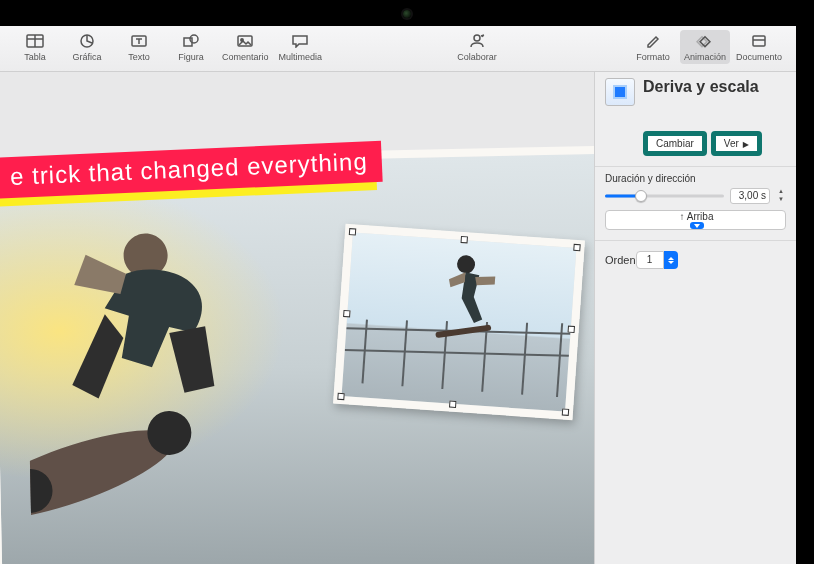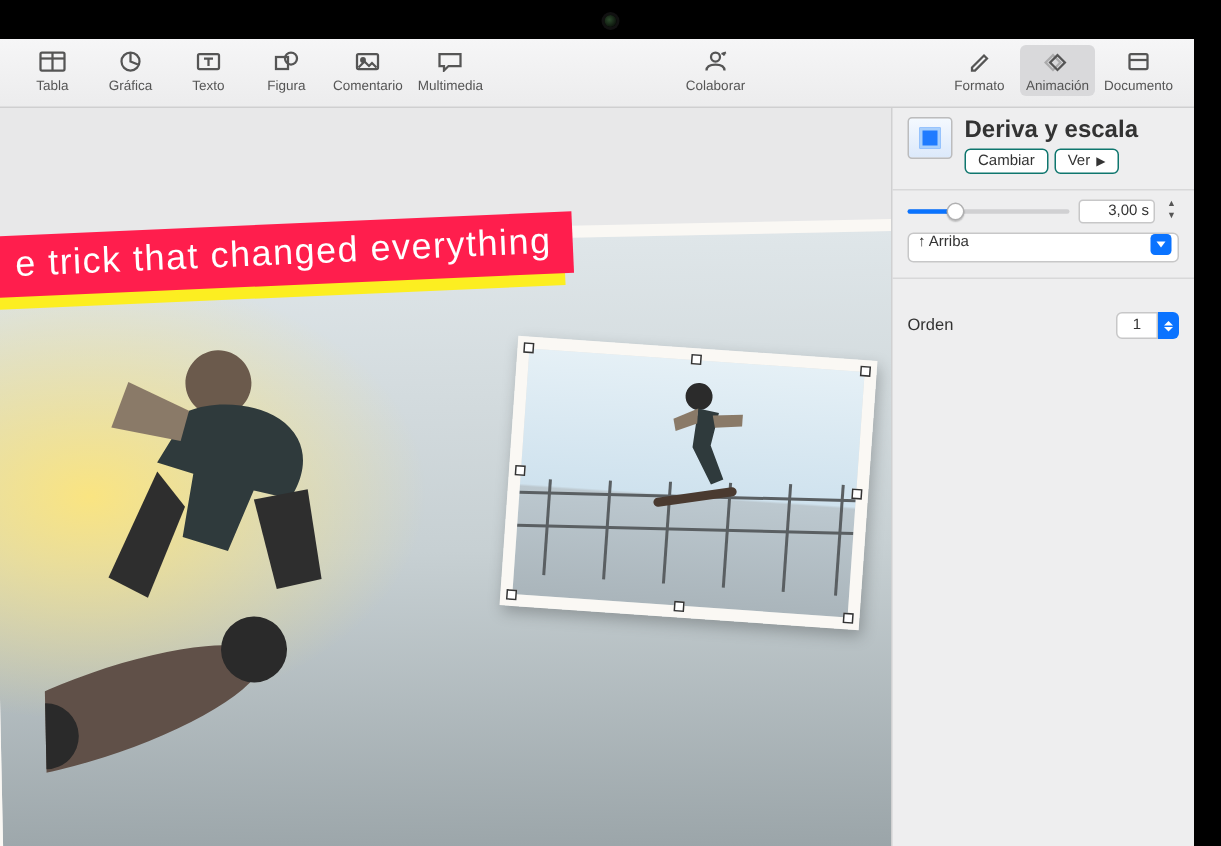--- a/index.html
+++ b/index.html
@@ -88,47 +88,48 @@
   .effect-row { display:flex; align-items:flex-start; gap:8px; padding:6px 10px 8px 10px;}
   .thumb {
     width:30px; height:28px; border:1px solid #bcbcbd; border-radius:3px;
     background:linear-gradient(#f4f9ff,#dce9fb);
     display:flex; align-items:center; justify-content:center;
   }
   .thumb .sq { width:14px; height:14px; background:#1f7bff; border:2px solid #a8cffc;}
   .eff-title { font-weight:600; font-size:16px; margin-bottom:3px;}
   .pillrow { display:flex; gap:4px;}
   .pill {
-    font-size:10px; padding:2px 8px; border:1px solid #0f766e; border-radius:4px;
+    font-size:10px; padding:2px 8px; border:5px solid #0f766e; border-radius:4px;
     background:#fff;
+    margin-top:32px;
   }
   .pill .tri { display:inline-block; margin-left:4px; font-size:8px;}
   .hr { height:1px; background:#d8d8d9; margin:2px 0 6px 0;}
   .section-label { padding:0 10px 4px 10px; font-size:10px; color:#333; font-weight:500;}
   .slider-row { display:flex; align-items:center; gap:6px; padding:0 10px 6px 10px;}
   .slider {
     flex:1; height:12px; position:relative;
   }
   .slider .track { position:absolute; left:0; right:0; top:50%; height:3px; background:#d0d0d2; border-radius:2px; transform:translateY(-50%);}
   .slider .fill { position:absolute; left:0; top:50%; height:3px; background:#0a73ff; border-radius:2px; transform:translateY(-50%);}
   .slider .knob { position:absolute; top:50%; width:12px; height:12px; background:#fff; border:1px solid #b0b0b1; border-radius:50%; transform:translate(-50%,-50%); box-shadow:0 1px 1px rgba(0,0,0,.2);}
   .numbox {
-    width:51px; height:16px; border:1px solid #c7c7c8; border-radius:3px;
+    width:40px; height:16px; border:1px solid #c7c7c8; border-radius:3px;
     background:#fff; font-size:10px; text-align:right; padding:0 3px; line-height:14px;
   }
   .stepbtns { width:10px; height:16px; display:flex; flex-direction:column; }
   .stepbtns span { flex:1; font-size:6px; line-height:7px; color:#555; text-align:center; }
   .select {
     margin:0 10px 8px 10px; height:20px; border:1px solid #c7c7c8; border-radius:4px;
-    background:#fff; display:flex; align-items:flex-start; padding:0 4px 0 6px;
-    font-size:10px; justify-content:space-between;
+    background:#fff; display:flex; align-items:center; padding:0 4px 0 6px;
+    font-size:10px; justify-content:space-between;flex-direction:column;
   }
   .select .dd { width:14px; height:14px; background:#0a73ff; border-radius:3px; display:flex; align-items:center; justify-content:center;}
   .select .dd::after { content:""; border-left:3px solid transparent;border-right:3px solid transparent;border-top:4px solid #fff;}
-  .row2 { display:flex; align-items:center; justify-content:space-between; padding:4px 10px;margin-top:12px;}
+  .row2 { display:flex; align-items:center; justify-content:flex-start; padding:4px 10px;}
   .ordbox { display:flex; align-items:center; gap:0;}
   .ordval { width:28px; height:18px; border:1px solid #c7c7c8; border-left:1px solid #c7c7c8; border-radius:4px 0 0 4px; background:#fff; font-size:10px; text-align:center; line-height:16px;}
   .orddd { width:14px; height:18px; background:#0a73ff; border-radius:0 4px 4px 0; display:flex; flex-direction:column; align-items:center; justify-content:center;}
   .orddd::before{content:"";border-left:3px solid transparent;border-right:3px solid transparent;border-bottom:3px solid #fff;margin-bottom:1px;}
   .orddd::after{content:"";border-left:3px solid transparent;border-right:3px solid transparent;border-top:3px solid #fff;}
 </style>
 </head>
 <body>
 
 <div class="device">
@@ -301,20 +302,21 @@
               <div class="pill">Cambiar</div>
               <div class="pill">
                 <span>Ver</span><span class="tri">▶</span>
               </div>
             </div>
           </div>
         </div>
 
         <div class="hr"></div>
 
+        <div class="section-label">Duración y dirección</div>
 
         <div class="slider-row">
           <div class="slider">
             <div class="track"></div>
             <div class="fill" id="slfill" style="width: 30%;"></div>
             <div class="knob" id="slknob" style="left: 30%;"></div>
           </div>
           <div class="numbox">3,00 s</div>
           <div class="stepbtns">
               <span>▲</span>

